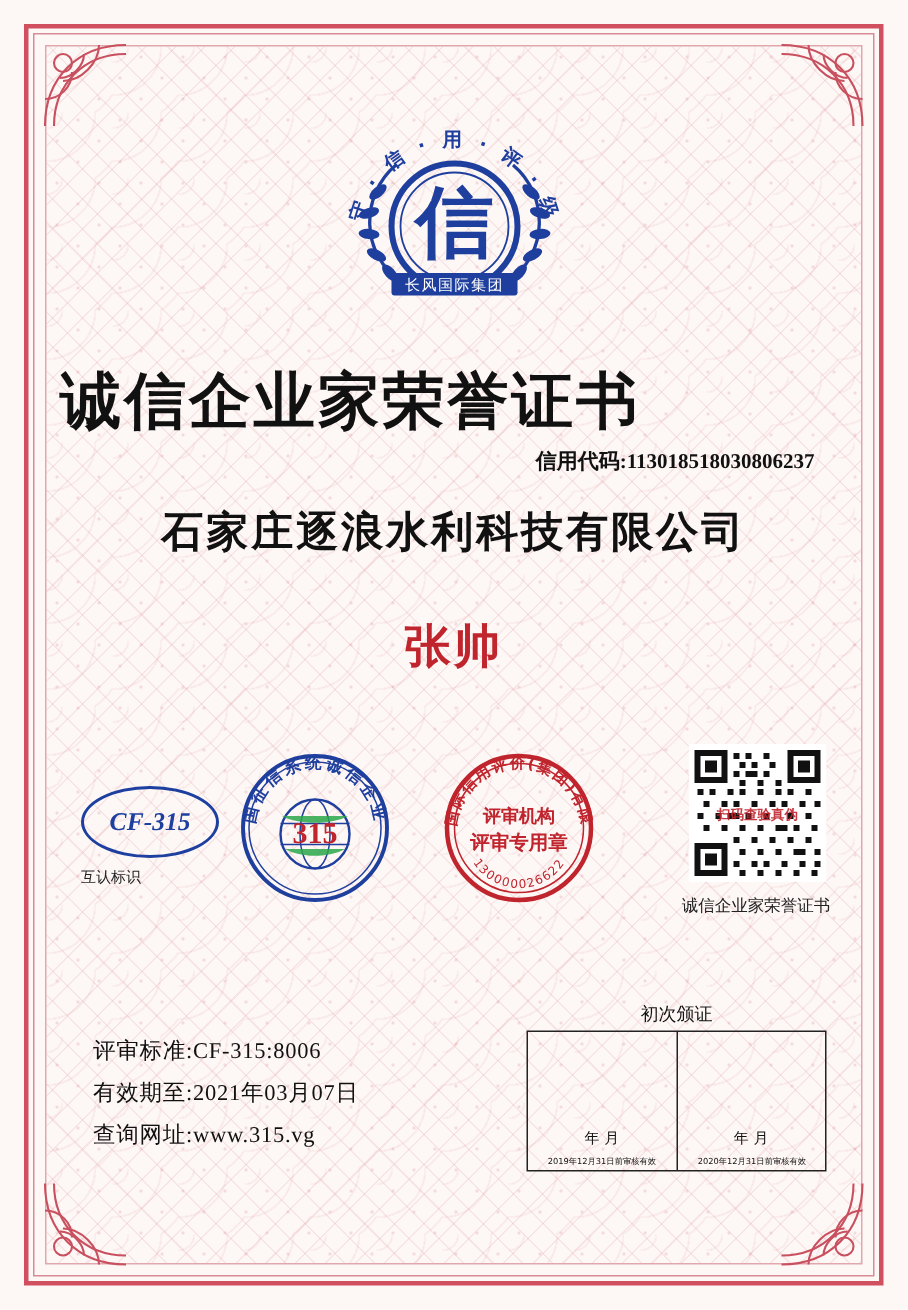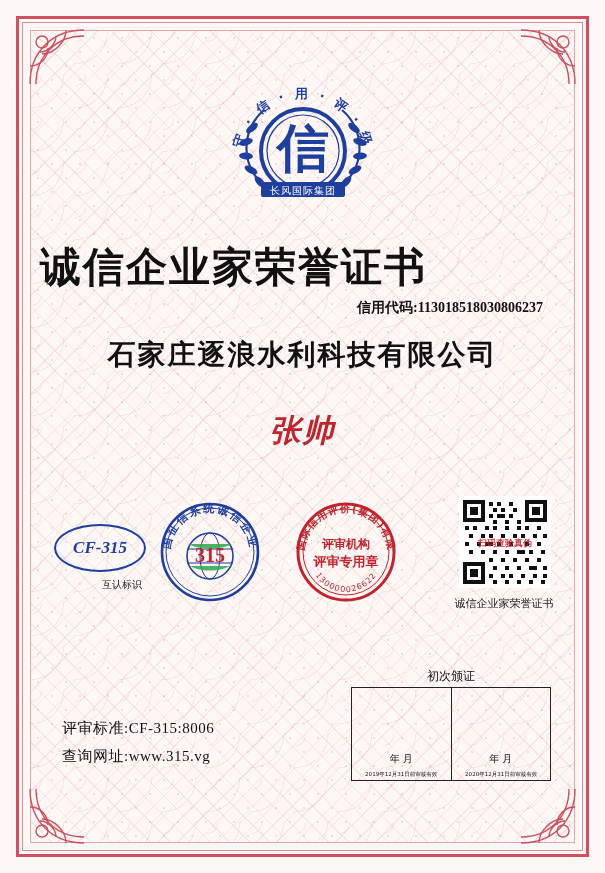--- a/index.html
+++ b/index.html
@@ -49,32 +49,32 @@
       font-weight:bold;font-size:41px;letter-spacing:2px;color:#111;}
 
   .credit-code{position:absolute;top:259px;right:22px;
       font-family:"Liberation Serif",serif;font-size:14px;color:#111;font-weight:bold;}
 
   .company{position:absolute;top:296px;left:0;right:0;text-align:center;
       font-family:"DejaVu Sans","Liberation Sans",sans-serif;
       font-weight:bold;font-size:28px;letter-spacing:2px;color:#111;}
 
   .names{position:absolute;top:370px;left:0;right:0;display:flex;
-      justify-content:center;font-style:italic;}
+      justify-content:center;}
   .names span{font-family:"DejaVu Sans","Liberation Sans",sans-serif;
       font-weight:bold;font-size:31px;color:#c0242d;letter-spacing:2px;}
 
   
   .seals{position:absolute;top:448px;left:0;right:0;height:130px;}
 
   .seal-cf{position:absolute;left:14px;top:36px;width:88px;height:44px;}
   .seal-cf .oval{width:88px;height:44px;border:2px solid #1c3fa0;border-radius:50%;
       display:flex;align-items:center;justify-content:center;
       font-family:"Liberation Serif",serif;font-weight:bold;font-size:17px;color:#1c3fa0;font-style:italic;}
-  .seal-cf .cap{margin-top:6px;text-align:right;font-size:10px;color:#222;
+  .seal-cf .cap{margin-top:6px;text-align:left;font-size:10px;color:#222;
       font-family:"DejaVu Sans",sans-serif;}
 
   .seal-round{position:absolute;width:104px;height:104px;top:12px;}
   .seal-blue{left:118px;}
   .seal-red{left:254px;}
 
   .qr{position:absolute;right:14px;top:8px;width:92px;height:92px;}
   .qr-cap{position:absolute;right:2px;top:108px;width:118px;text-align:center;
       font-size:11px;color:#222;font-family:"DejaVu Sans",sans-serif;}
 
@@ -328,20 +328,21 @@
           </g>
           <text x="46" y="50" text-anchor="middle" font-family="DejaVu Sans, sans-serif" font-size="9" font-weight="bold" fill="#c0242d" opacity="0.9">扫码查验真伪</text>
         </svg>
       </div>
       <div class="qr-cap">诚信企业家荣誉证书</div>
 
     </div>
 
     <div class="info">
       <div>评审标准:CF-315:8006</div>
+      <div>有效期至:2021年03月07日</div>
       <div>查询网址:www.315.vg</div>
     </div>
 
     <div class="review">
       <div class="review-title">初次颁证</div>
       <div class="review-box">
         <div class="review-cell">
           <div class="rc-ym">年  月</div>
           <div class="rc-note">2019年12月31日前审核有效</div>
         </div>

